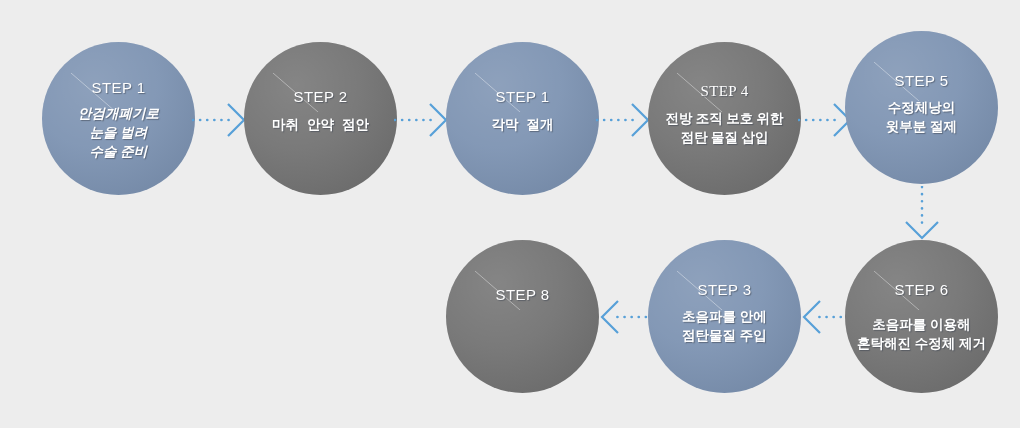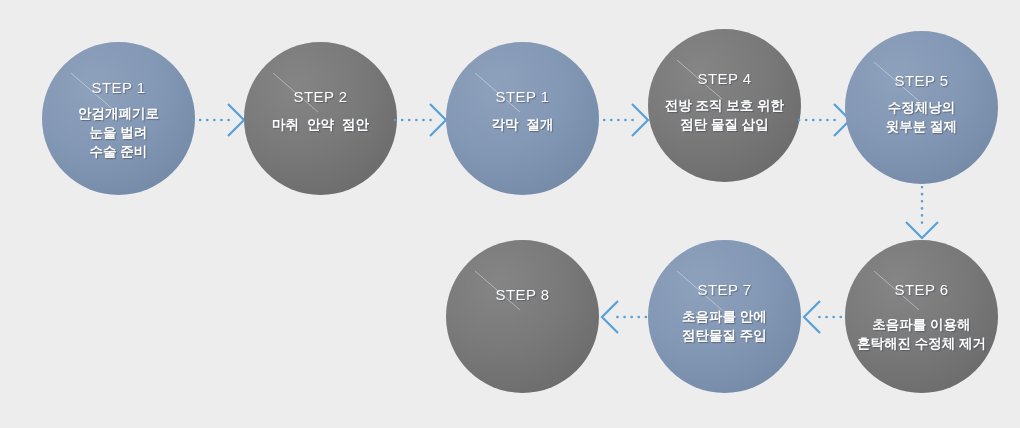--- a/index.html
+++ b/index.html
@@ -86,21 +86,21 @@
     white-space: pre-line;
     padding: 0 8px;
   }
 
   
   .step-node.lines-1 .step-label { margin-top: 30%; }
   .step-node.lines-1 .step-body  { margin-top: 11px; font-family: Liberation Mono, monospace; }
   .step-node.lines-2 .step-label { margin-top: 27%; }
   .step-node.lines-2 .step-body  { margin-top: 9px; }
   .step-node.lines-3 .step-label { margin-top: 24%; }
-  .step-node.lines-3 .step-body  { margin-top: 8px; }
+  .step-node.lines-3 .step-body  { margin-top: 8px; font-style: italic; }
 
   
   .connector {
     position: absolute;
     pointer-events: none;
   }
   .connector .dots {
     stroke: #57a0d8;
     stroke-width: 2.6;
     stroke-linecap: round;
@@ -160,21 +160,21 @@
     <div class="step-body">각막 절개</div>
   </div>
 
   <div class="connector" style="left:596px; top:98px; width:58px; height:44px;">
     <svg width="58" height="44" viewBox="0 0 58 44">
       <line class="dots" x1="1" y1="22" x2="42" y2="22"></line>
       <polyline class="head" points="36,6 52,22 36,38"></polyline>
     </svg>
   </div>
 
-  <div class="step-node gray lines-2" style="left:648px; top:29px; width:153px; height:153px;">
+  <div class="step-node gray lines-2" style="left:648px; top:42px; width:153px; height:153px;font-family:Liberation Serif, serif;">
     <svg class="leader-line" viewBox="0 0 100 100" preserveAspectRatio="none">
       <line x1="0" y1="0" x2="100" y2="100"></line>
     </svg>
     <div class="step-label">STEP 4</div>
     <div class="step-body">전방 조직 보호 위한
 점탄 물질 삽입</div>
   </div>
 
   <div class="connector" style="left:798px; top:98px; width:58px; height:44px;">
     <svg width="58" height="44" viewBox="0 0 58 44">
@@ -210,21 +210,21 @@
     <svg width="58" height="44" viewBox="0 0 58 44">
       <line class="dots" x1="57" y1="22" x2="16" y2="22"></line>
       <polyline class="head" points="22,6 6,22 22,38"></polyline>
     </svg>
   </div>
 
   <div class="step-node blue lines-2" style="left:648px; top:240px; width:153px; height:153px;">
     <svg class="leader-line" viewBox="0 0 100 100" preserveAspectRatio="none">
       <line x1="0" y1="0" x2="100" y2="100"></line>
     </svg>
-    <div class="step-label">STEP 7</div>
+    <div class="step-label">STEP 3</div>
     <div class="step-body">초음파를 안에
 점탄물질 주입</div>
   </div>
 
   <div class="connector" style="left:798px; top:295px; width:58px; height:44px;">
     <svg width="58" height="44" viewBox="0 0 58 44">
       <line class="dots" x1="57" y1="22" x2="16" y2="22"></line>
       <polyline class="head" points="22,6 6,22 22,38"></polyline>
     </svg>
   </div>

